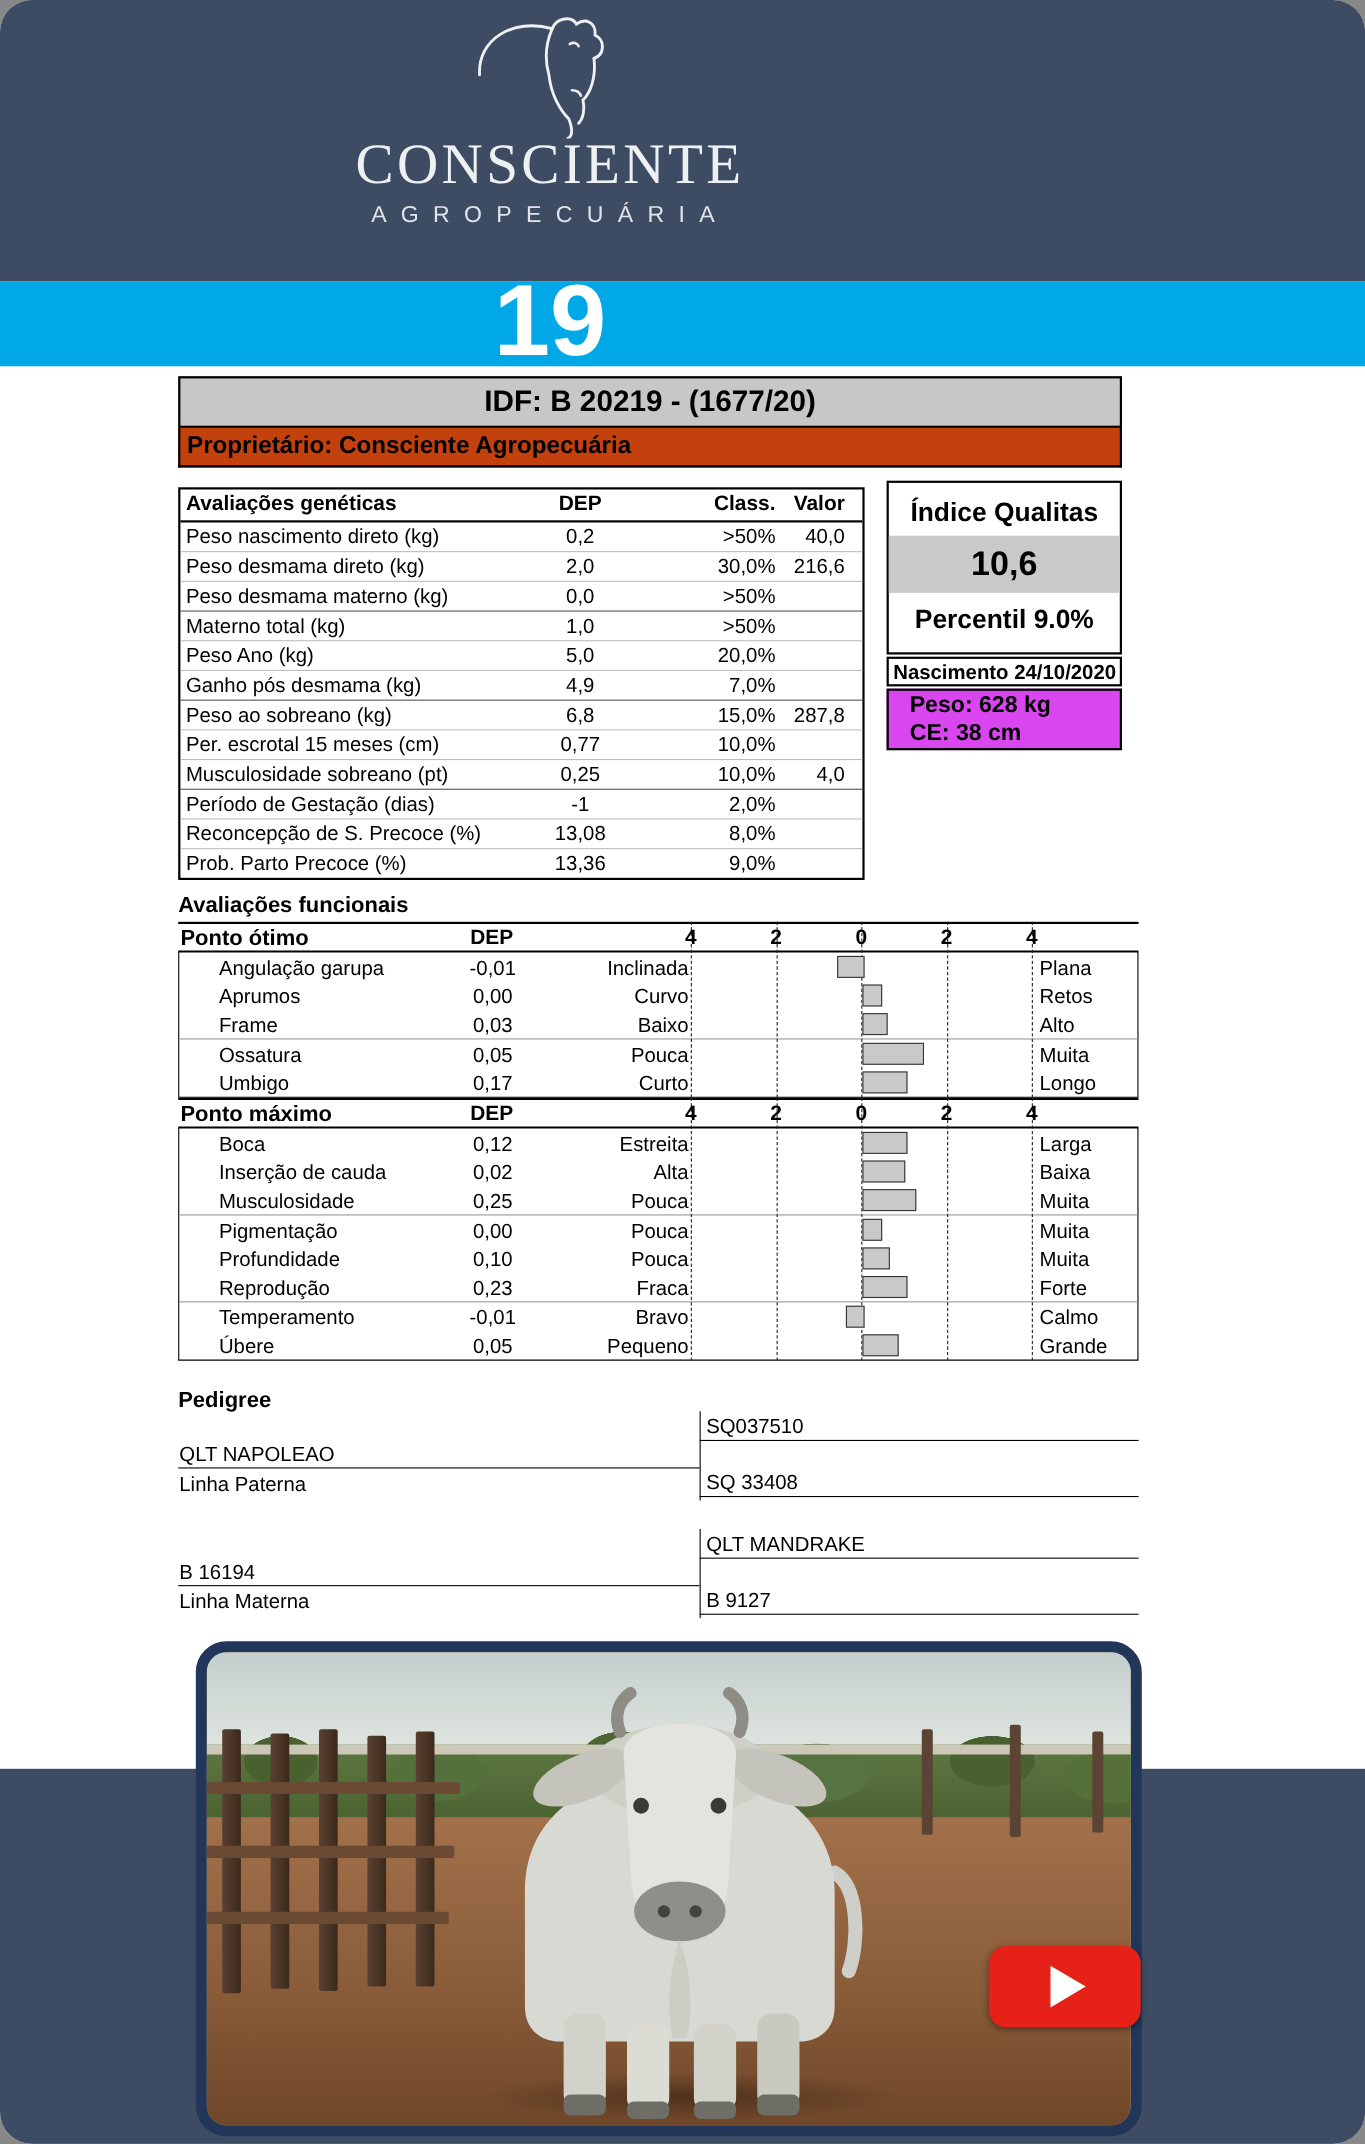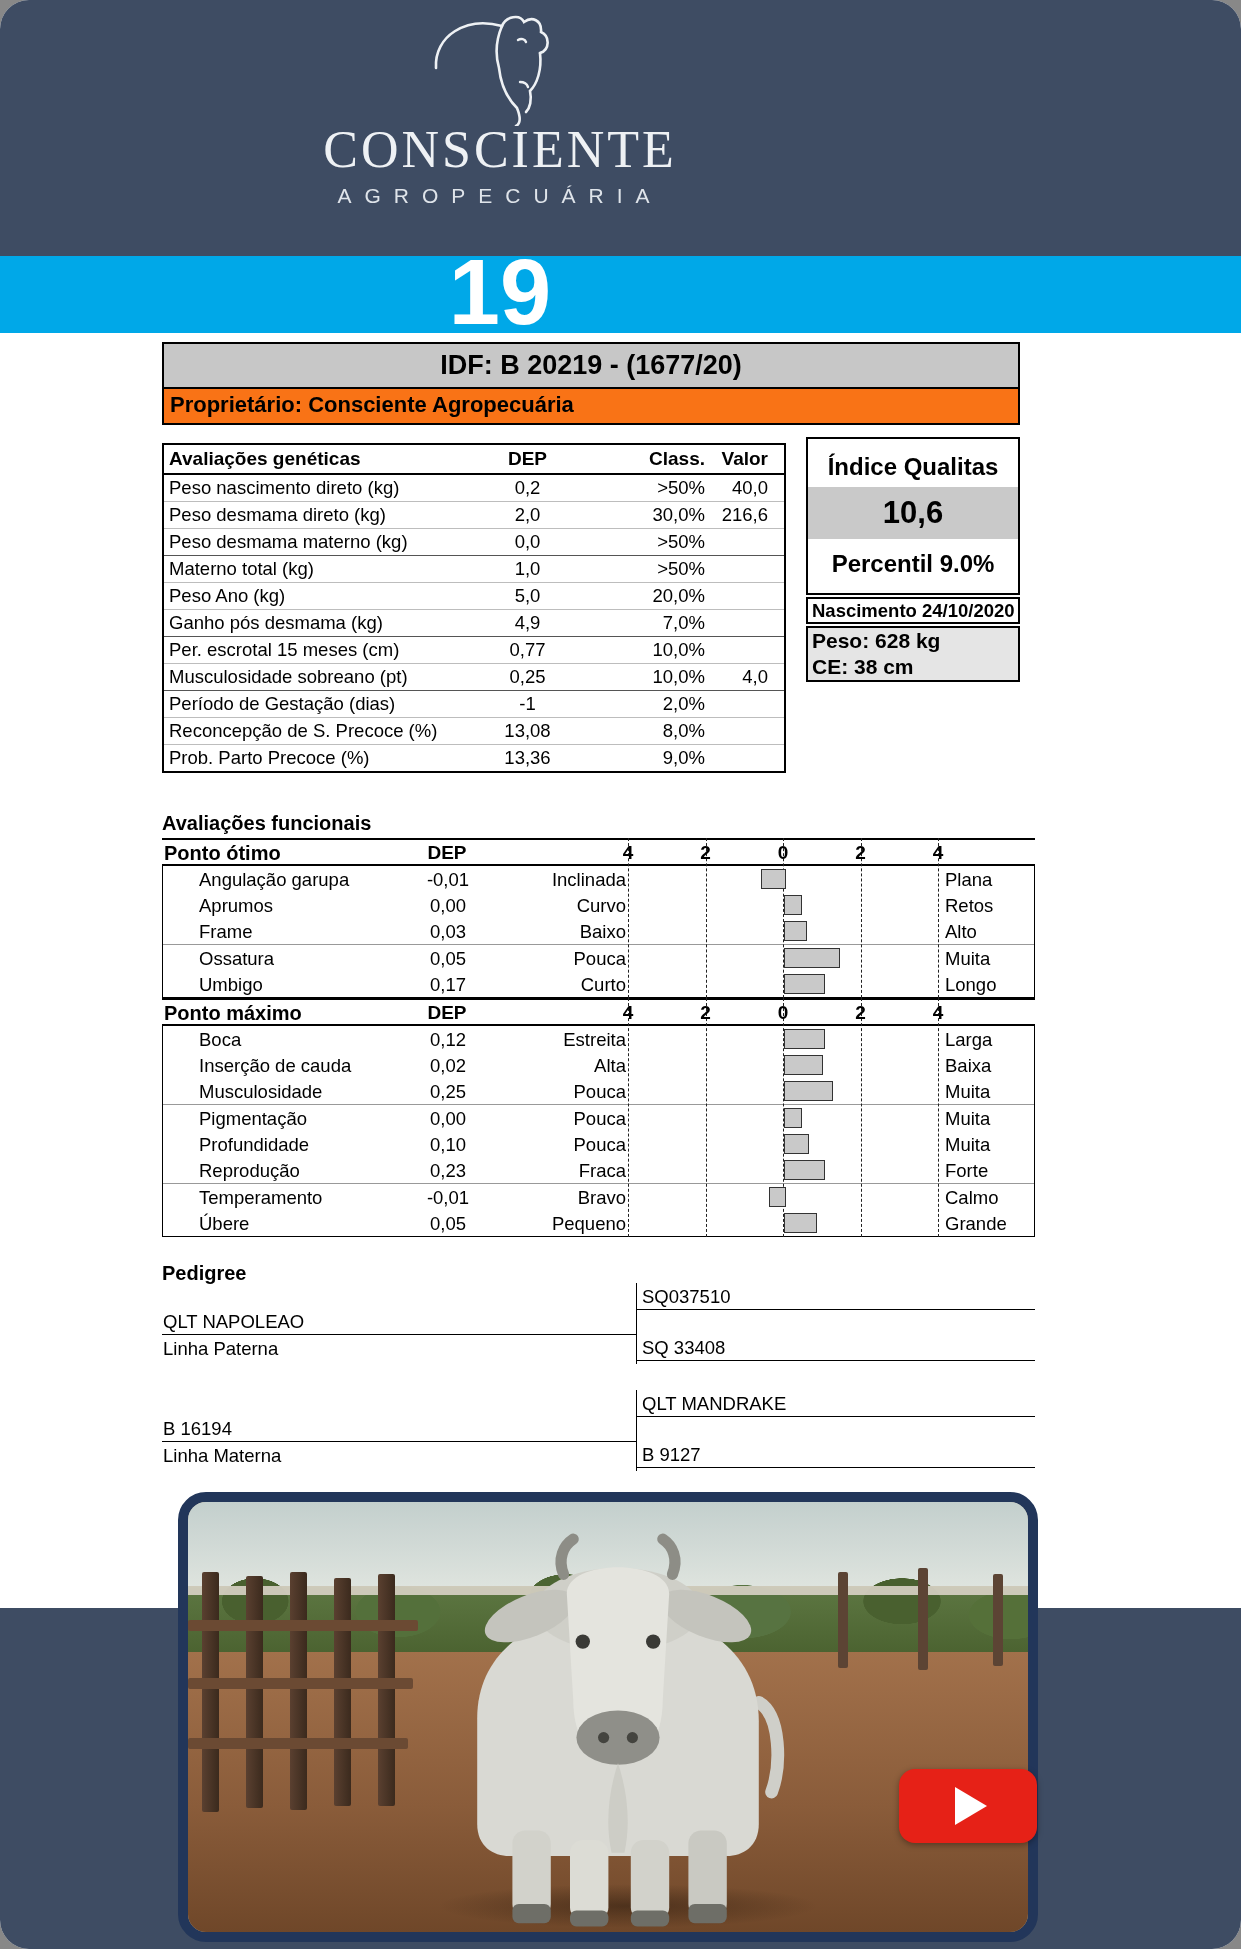--- a/index.html
+++ b/index.html
@@ -11,41 +11,41 @@
   .brand-name{position:absolute;left:100px;top:120px;width:800px;text-align:center;
         font-family:"Liberation Serif", serif;font-size:52px;letter-spacing:3px;color:#eef1f4;font-weight:normal;}
   .brand-sub{position:absolute;left:100px;top:184px;width:800px;text-align:center;
         font-size:21px;letter-spacing:13px;color:#dfe4ea;}
   .lot-band{position:absolute;left:0;top:256px;width:1241px;height:77px;background:#00a8e8;}
   .lot-number{position:absolute;left:100px;top:-14px;width:800px;text-align:center;
         font-size:92px;font-weight:bold;color:#fff;line-height:100px;}
   
   .idf-box{position:absolute;left:162px;top:342px;width:858px;height:47px;background:#c7c7c7;
         border:2px solid #000;box-sizing:border-box;text-align:center;font-weight:bold;font-size:27px;line-height:43px;}
-  .prop-box{position:absolute;left:162px;top:389px;width:858px;height:36px;background:#f97316;
+  .prop-box{position:absolute;left:162px;top:389px;width:858px;height:36px;background:#c2410c;
         border:2px solid #000;border-top:none;box-sizing:border-box;font-weight:bold;font-size:22px;line-height:32px;padding-left:6px;}
   
   .gen-table{position:absolute;left:162px;top:443px;width:624px;border:2px solid #000;box-sizing:border-box;background:#fff;}
   .gt-head{display:grid;grid-template-columns:301px 125px 115px 69px;height:28px;border-bottom:2px solid #000;align-items:center;font-weight:bold;font-size:19px;}
   .gt-row{display:grid;grid-template-columns:301px 125px 115px 69px;height:26px;align-items:center;font-size:18.5px;border-bottom:1px solid #bdbdbd;}
   .gt-row:last-child{border-bottom:none;}
   .gt-row.gend{border-bottom:1.5px solid #555;}
   .gt-c0{padding-left:5px;}
   .gt-c1{text-align:center;}
   .gt-c2{text-align:right;}
   .gt-c3{text-align:right;padding-right:6px;}
   
   .side-a{position:absolute;left:806px;top:437px;width:214px;height:158px;border:2px solid #000;box-sizing:border-box;background:#fff;}
   .side-title{height:48px;text-align:center;font-weight:bold;font-size:24px;line-height:55px;}
   .side-value{height:52px;background:#c9c9c9;text-align:center;font-weight:bold;font-size:31px;line-height:52px;}
   .side-pct{height:47px;text-align:center;font-weight:bold;font-size:24px;line-height:50px;}
   .side-b{position:absolute;left:806px;top:597px;width:214px;height:27px;border:2px solid #000;box-sizing:border-box;
         font-weight:bold;font-size:18.5px;line-height:23px;padding-left:4px;background:#fff;}
   .side-c{position:absolute;left:806px;top:626px;width:214px;height:56px;border:2px solid #000;box-sizing:border-box;
-        font-weight:bold;font-size:21px;padding-left:4px;background:#e5e5e5;}
+        font-weight:bold;font-size:21px;padding-left:19px;background:#d946ef;}
   .side-c div{line-height:26px;}
   
   .func-title{position:absolute;left:162px;top:812px;font-weight:bold;font-size:20px;}
   #fsections{position:absolute;left:162px;top:838px;width:873px;}
   .fsec{position:relative;}
   .fhead{position:relative;height:24px;border-top:2px solid #000;}
   .fh-title{position:absolute;left:2px;top:2px;font-weight:bold;font-size:20px;}
   .fh-dep{position:absolute;left:240px;width:90px;text-align:center;top:2px;font-weight:bold;font-size:19px;}
   .scale-label{position:absolute;width:24px;text-align:center;top:2px;font-weight:bold;font-size:19px;z-index:3;}
   .fbody{position:relative;border:1.5px solid #000;border-top:2px solid #000;box-sizing:content-box;}
@@ -156,20 +156,26 @@
           <span class="gt-c0">Peso Ano (kg)</span>
           <span class="gt-c1">5,0</span>
           <span class="gt-c2">20,0%</span>
           <span class="gt-c3"></span>
         </div>
         <div class="gt-row gend">
           <span class="gt-c0">Ganho pós desmama (kg)</span>
           <span class="gt-c1">4,9</span>
           <span class="gt-c2">7,0%</span>
           <span class="gt-c3"></span>
+        </div>
+        <div class="gt-row">
+          <span class="gt-c0">Peso ao sobreano (kg)</span>
+          <span class="gt-c1">6,8</span>
+          <span class="gt-c2">15,0%</span>
+          <span class="gt-c3">287,8</span>
         </div>
         <div class="gt-row">
           <span class="gt-c0">Per. escrotal 15 meses (cm)</span>
           <span class="gt-c1">0,77</span>
           <span class="gt-c2">10,0%</span>
           <span class="gt-c3"></span>
         </div>
         <div class="gt-row gend">
           <span class="gt-c0">Musculosidade sobreano (pt)</span>
           <span class="gt-c1">0,25</span>

